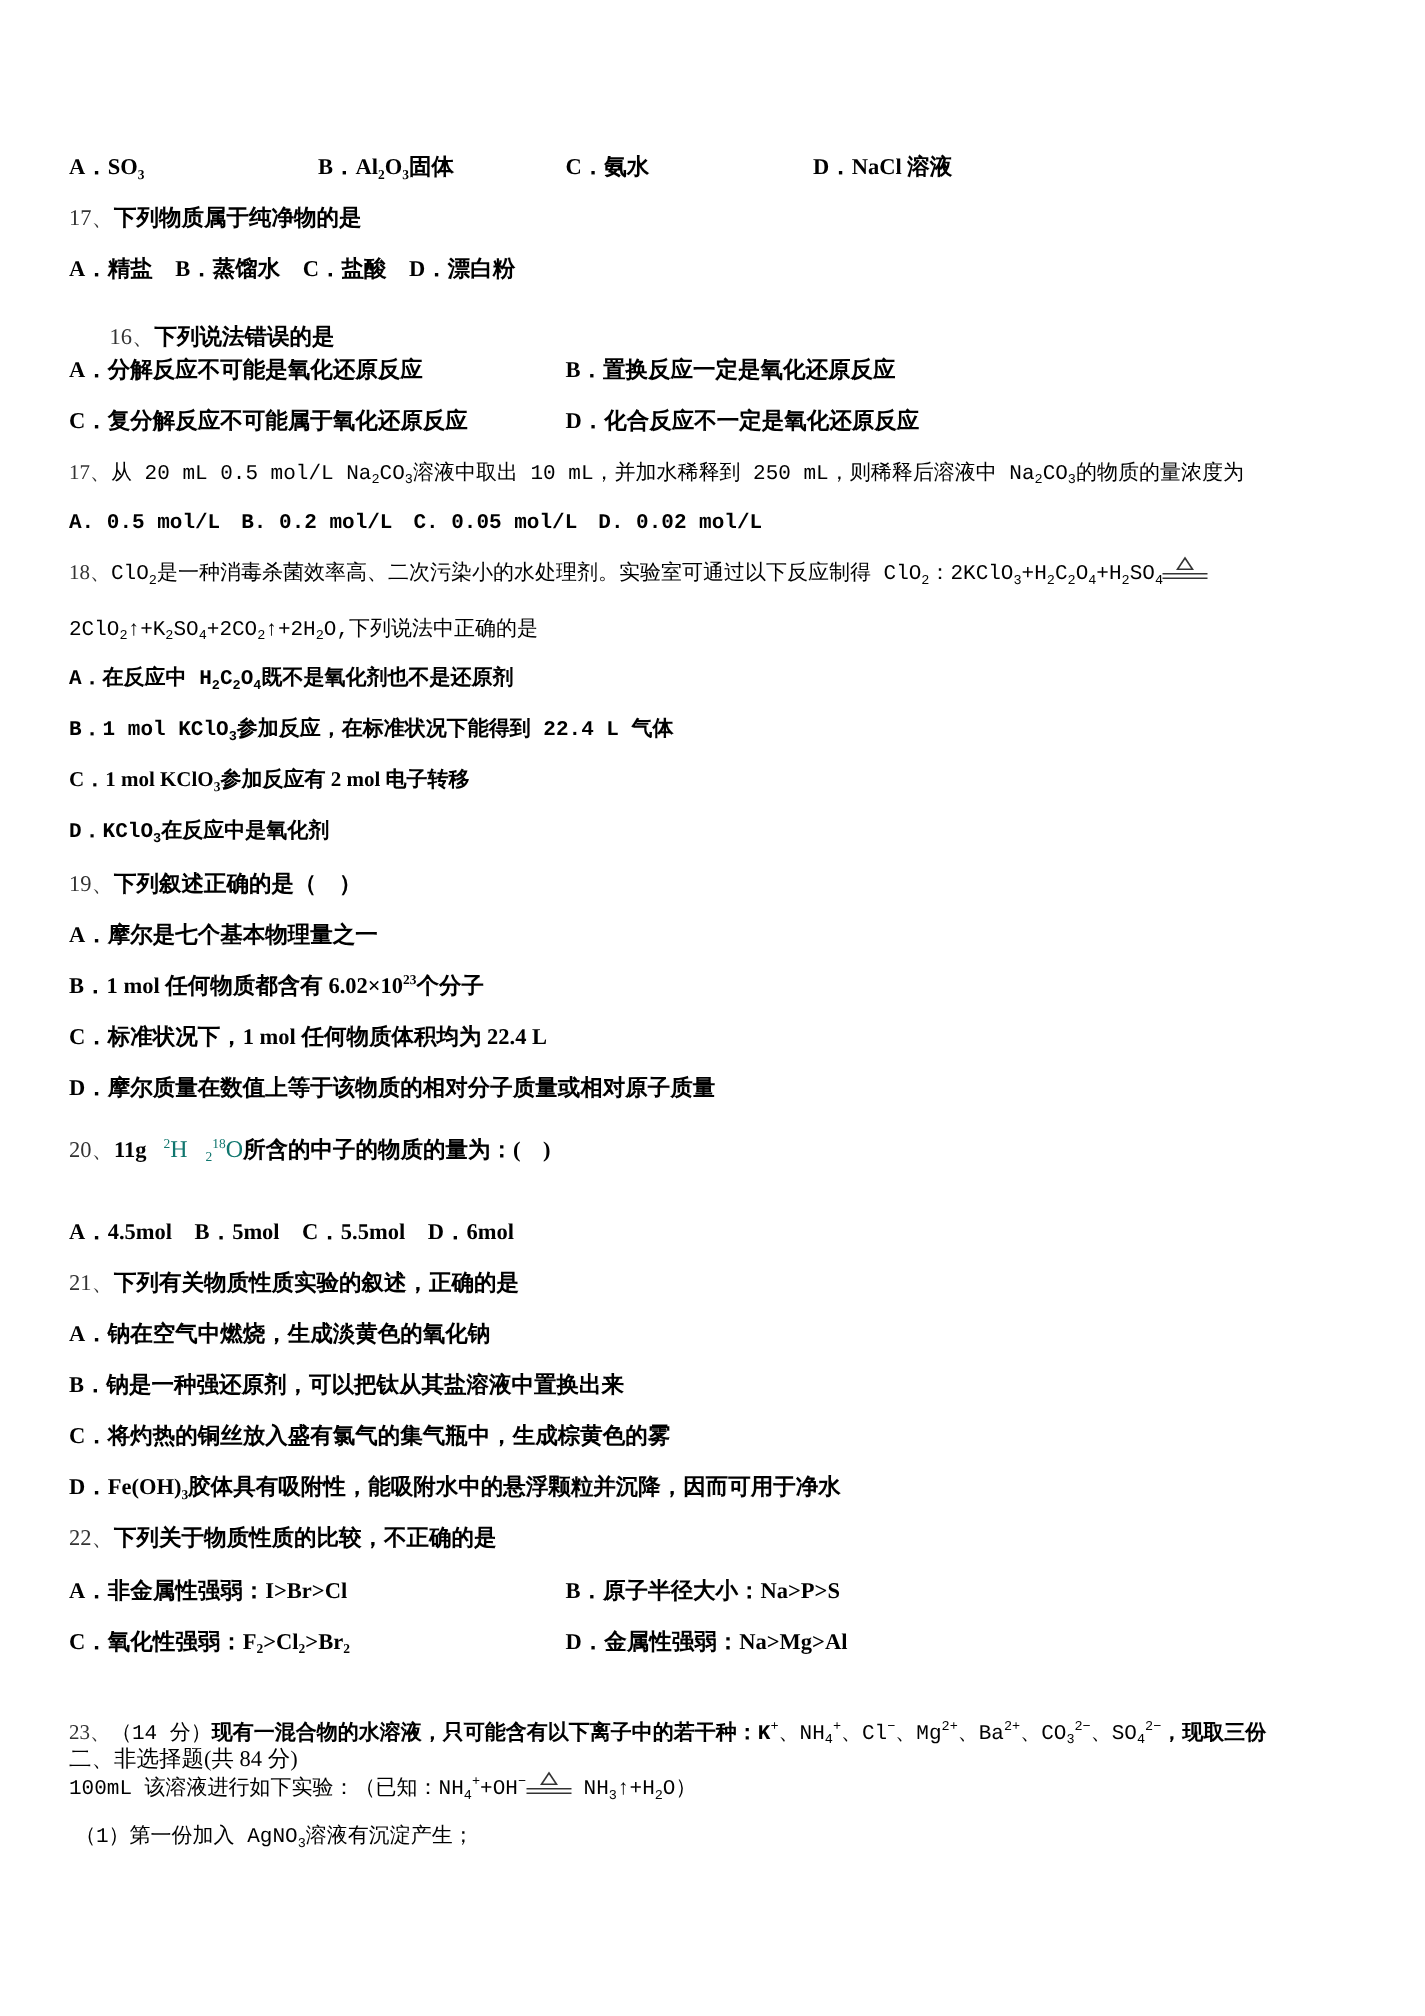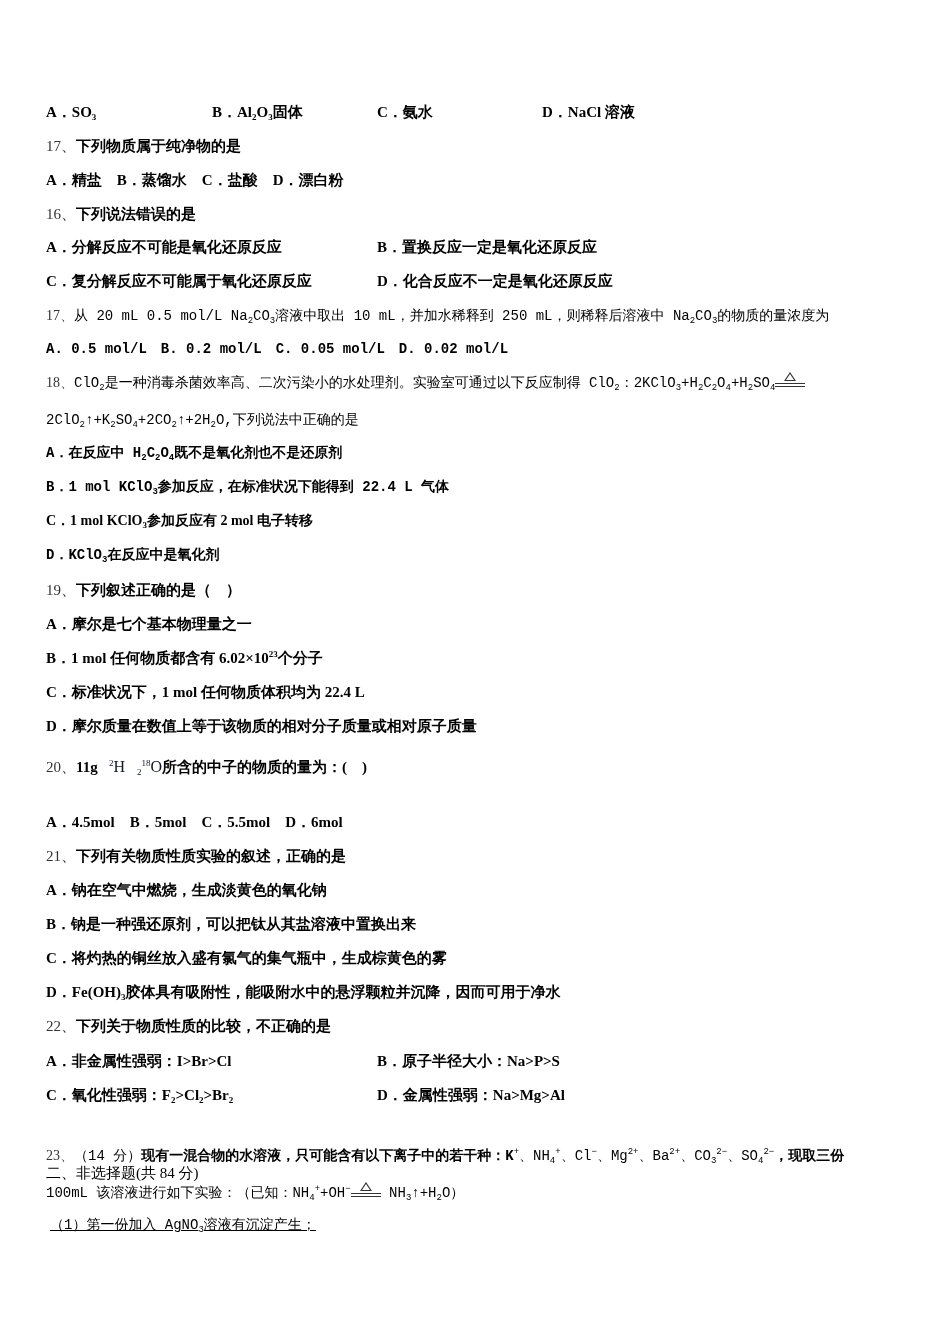--- a/index.html
+++ b/index.html
@@ -13,34 +13,34 @@
   sub, sup { font-size: 9px; line-height: 0; }
   sub { vertical-align: -3px; }
   sup { vertical-align: 6px; }
   .heat { display: inline-block; position: relative; width: 30px; height: 14px; vertical-align: middle; }
   .heat .tri { position: absolute; left: 9px; top: -4px; width: 0; height: 0;
                border-left: 6px solid transparent; border-right: 6px solid transparent; border-bottom: 9px solid #333; }
   .heat .tri::after { content: ""; position: absolute; left: -4px; top: 2px; width: 0; height: 0;
                border-left: 4px solid transparent; border-right: 4px solid transparent; border-bottom: 6px solid #fff; }
   .heat .eq1, .heat .eq2 { position: absolute; left: 0; width: 30px; height: 1px; background: #333; }
   .heat .eq1 { top: 7px; } .heat .eq2 { top: 10px; }
-  .iso { font-family: "Liberation Serif", serif; color: #0f172a; font-size: 16px; position: relative; }
+  .iso { font-family: "Liberation Serif", serif; color: #0f766e; font-size: 16px; position: relative; }
 </style>
 </head>
 <body>
 
 <div class="opt b" style="left:46px;top:102px;"><span>A．SO</span><sub>3</sub></div>
 <div class="opt b" style="left:212px;top:102px;"><span>B．Al</span><sub>2</sub><span>O</span><sub>3</sub><span>固体</span></div>
 <div class="opt b" style="left:377px;top:102px;">C．氨水</div>
 <div class="opt b" style="left:542px;top:102px;">D．NaCl 溶液</div>
 
 <div class="line" style="top:136px;"><span class="q-num">17、</span><span class="b">下列物质属于纯净物的是</span></div>
 <div class="line b" style="top:170px;">A．精盐　B．蒸馏水　C．盐酸　D．漂白粉</div>
 
-<div class="line" style="top:204px;"><span class="q-num">16、</span><span class="b">下列说法错误的是</span></div>
+<div class="line" style="top:215px;margin-left:27px;"><span class="q-num">16、</span><span class="b">下列说法错误的是</span></div>
 <div class="opt b" style="left:46px;top:237px;">A．分解反应不可能是氧化还原反应</div>
 <div class="opt b" style="left:377px;top:237px;">B．置换反应一定是氧化还原反应</div>
 <div class="opt b" style="left:46px;top:271px;">C．复分解反应不可能属于氧化还原反应</div>
 <div class="opt b" style="left:377px;top:271px;">D．化合反应不一定是氧化还原反应</div>
 
 <div class="line mono" style="top:306px;"><span class="q-num">17、</span><span>从 20 mL 0.5 mol/L Na</span><sub>2</sub><span>CO</span><sub>3</sub><span>溶液中取出 10 mL，并加水稀释到 250 mL，则稀释后溶液中 Na</span><sub>2</sub><span>CO</span><sub>3</sub><span>的物质的量浓度为</span></div>
 <div class="line mono b" style="top:339px;">A. 0.5 mol/L　B. 0.2 mol/L　C. 0.05 mol/L　D. 0.02 mol/L</div>
 
 <div class="line mono" style="top:373px;"><span class="q-num">18、</span><span>ClO</span><sub>2</sub><span>是一种消毒杀菌效率高、二次污染小的水处理剂。实验室可通过以下反应制得 ClO</span><sub>2</sub><span>：2KClO</span><sub>3</sub><span>+H</span><sub>2</sub><span>C</span><sub>2</sub><span>O</span><sub>4</sub><span>+H</span><sub>2</sub><span>SO</span><sub>4</sub><span class="heat"><span class="tri"></span><span class="eq1"></span><span class="eq2"></span></span></div>
 <div class="line mono" style="top:410px;"><span>2ClO</span><sub>2</sub><span>↑+K</span><sub>2</sub><span>SO</span><sub>4</sub><span>+2CO</span><sub>2</sub><span>↑+2H</span><sub>2</sub><span>O,下列说法中正确的是</span></div>
@@ -67,13 +67,13 @@
 <div class="line" style="top:1016px;"><span class="q-num">22、</span><span class="b">下列关于物质性质的比较，不正确的是</span></div>
 <div class="opt b" style="left:46px;top:1051px;">A．非金属性强弱：I&gt;Br&gt;Cl</div>
 <div class="opt b" style="left:377px;top:1051px;">B．原子半径大小：Na&gt;P&gt;S</div>
 <div class="opt b" style="left:46px;top:1085px;"><span>C．氧化性强弱：F</span><sub>2</sub><span>&gt;Cl</span><sub>2</sub><span>&gt;Br</span><sub>2</sub></div>
 <div class="opt b" style="left:377px;top:1085px;">D．金属性强弱：Na&gt;Mg&gt;Al</div>
 
 <div class="line" style="top:1119px;margin-top:44px;">二、非选择题(共 84 分)</div>
 
 <div class="line mono" style="top:1146px;"><span class="q-num">23、</span><span>（14 分）</span><span class="b">现有一混合物的水溶液，只可能含有以下离子中的若干种：K</span><sup>+</sup><span>、NH</span><sub>4</sub><sup>+</sup><span>、Cl</span><sup>−</sup><span>、Mg</span><sup>2+</sup><span>、Ba</span><sup>2+</sup><span>、CO</span><sub>3</sub><sup>2−</sup><span>、SO</span><sub>4</sub><sup>2−</sup><span class="b">，现取三份</span></div>
 <div class="line mono" style="top:1183px;"><span>100mL 该溶液进行如下实验：（已知：NH</span><sub>4</sub><sup>+</sup><span>+OH</span><sup>−</sup><span class="heat"><span class="tri"></span><span class="eq1"></span><span class="eq2"></span></span><span> NH</span><sub>3</sub><span>↑+H</span><sub>2</sub><span>O）</span></div>
-<div class="line mono" style="top:1215px;left:50px;text-decoration:underline;"><span>（1）第一份加入 AgNO</span><sub>3</sub><span>溶液有沉淀产生；</span></div>
+<div class="line mono" style="top:1215px;left:50px;"><span>（1）第一份加入 AgNO</span><sub>3</sub><span>溶液有沉淀产生；</span></div>
 
 </body></html>

